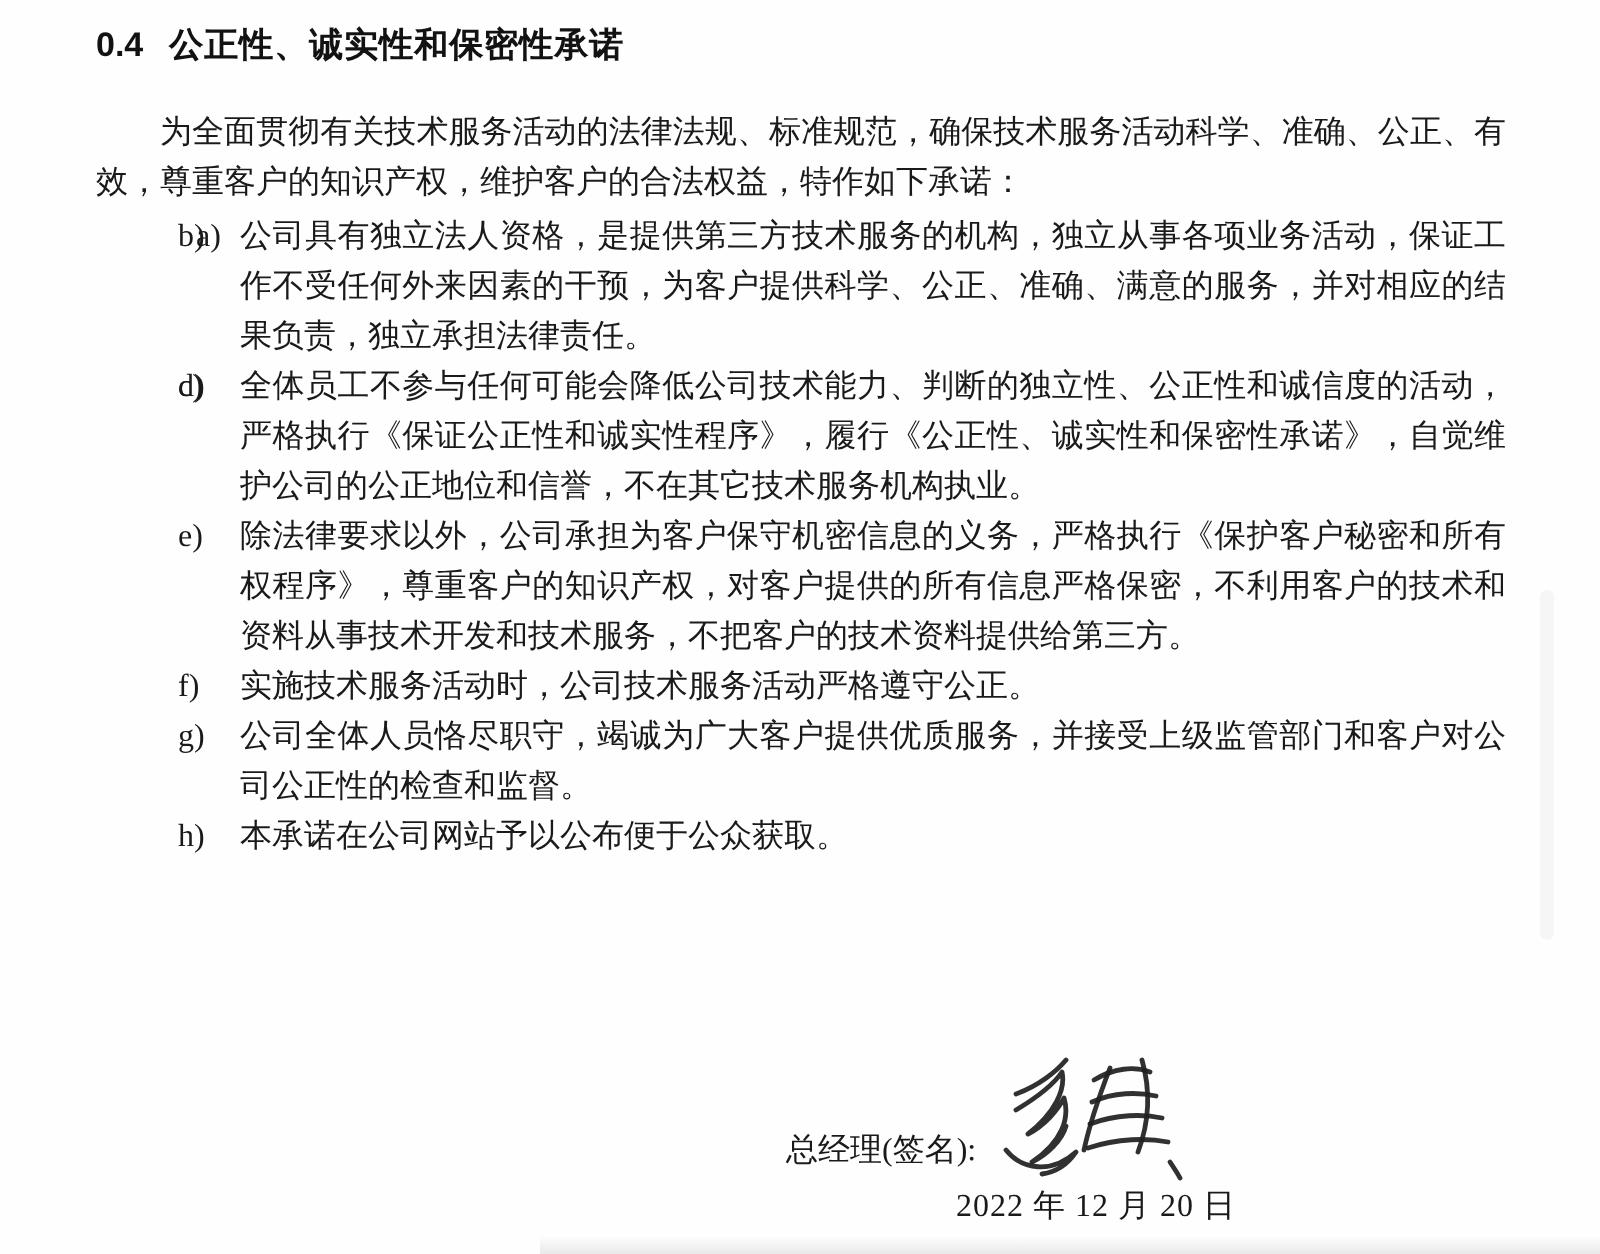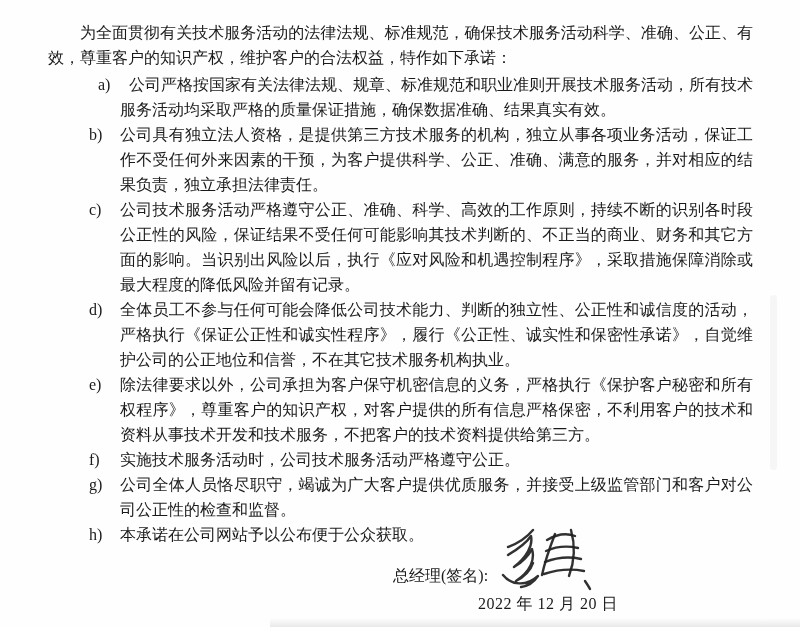--- a/index.html
+++ b/index.html
@@ -83,27 +83,28 @@
     left:770px;top:295px;width:7px;height:175px;
     background:rgba(140,140,150,0.07);
     border-radius:4px;
   }
 </style>
 </head>
 <body>
 
 <div class="page">
 
+  <h2 class="heading"><span class="num">0.4</span><span>公正性、诚实性和保密性承诺</span></h2>
 
   <p class="intro bodytext">为全面贯彻有关技术服务活动的法律法规、标准规范，确保技术服务活动科学、准确、公正、有效，尊重客户的知识产权，维护客户的合法权益，特作如下承诺：</p>
 
   <div class="list">
-    <div class="item bodytext indent-first"><span class="marker">a)</span><span>公司严格按国家有关法律法规、规章、标准规范和职业准则开展技术服务活动，所有技术服务活动均采取严格的质量保证措施，确保数据准确、结果真实有效。</span></div>
+    <div class="item bodytext indent-first"><span class="marker">a)</span></div>
     <div class="item bodytext"><span class="marker">b)</span><span>公司具有独立法人资格，是提供第三方技术服务的机构，独立从事各项业务活动，保证工作不受任何外来因素的干预，为客户提供科学、公正、准确、满意的服务，并对相应的结果负责，独立承担法律责任。</span></div>
-    <div class="item bodytext"><span class="marker">c)</span><span>公司技术服务活动严格遵守公正、准确、科学、高效的工作原则，持续不断的识别各时段公正性的风险，保证结果不受任何可能影响其技术判断的、不正当的商业、财务和其它方面的影响。当识别出风险以后，执行《应对风险和机遇控制程序》，采取措施保障消除或最大程度的降低风险并留有记录。</span></div>
+    <div class="item bodytext"><span class="marker">c)</span></div>
     <div class="item bodytext"><span class="marker">d)</span><span>全体员工不参与任何可能会降低公司技术能力、判断的独立性、公正性和诚信度的活动，严格执行《保证公正性和诚实性程序》，履行《公正性、诚实性和保密性承诺》，自觉维护公司的公正地位和信誉，不在其它技术服务机构执业。</span></div>
     <div class="item bodytext"><span class="marker">e)</span><span>除法律要求以外，公司承担为客户保守机密信息的义务，严格执行《保护客户秘密和所有权程序》，尊重客户的知识产权，对客户提供的所有信息严格保密，不利用客户的技术和资料从事技术开发和技术服务，不把客户的技术资料提供给第三方。</span></div>
     <div class="item bodytext"><span class="marker">f)</span><span>实施技术服务活动时，公司技术服务活动严格遵守公正。</span></div>
     <div class="item bodytext"><span class="marker">g)</span><span>公司全体人员恪尽职守，竭诚为广大客户提供优质服务，并接受上级监管部门和客户对公司公正性的检查和监督。</span></div>
     <div class="item bodytext"><span class="marker">h)</span><span>本承诺在公司网站予以公布便于公众获取。</span></div>
   </div>
 
   <div class="sig-label">总经理(签名):</div>
 
   <svg class="signature" viewBox="0 0 110 70" xmlns="http://www.w3.org/2000/svg" aria-hidden="true">

